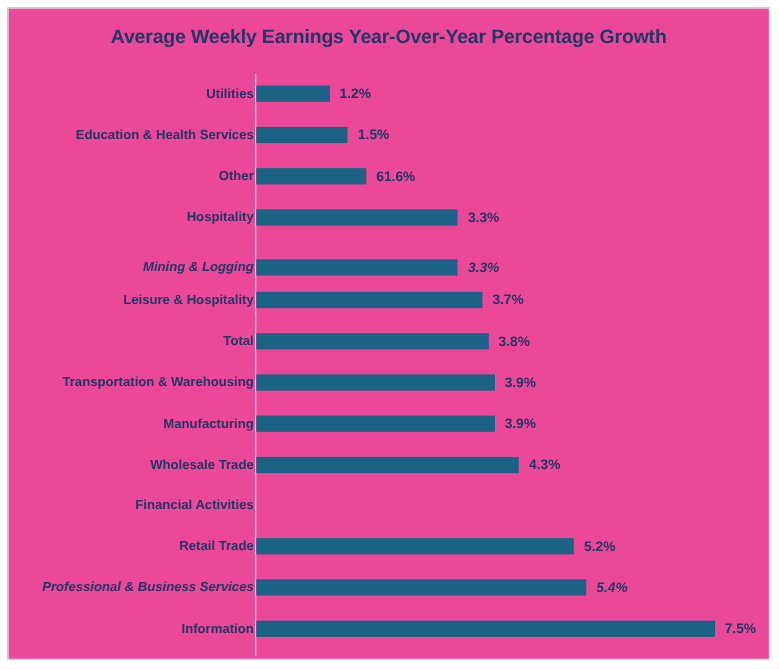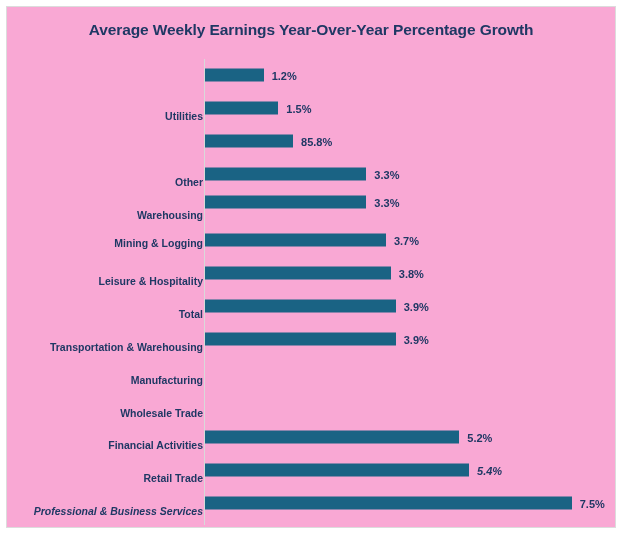--- a/index.html
+++ b/index.html
@@ -14,21 +14,21 @@
     overflow: hidden;
   }
   #chart-frame {
     position: absolute;
     left: 6px;
     top: 6px;
     width: 610px;
     height: 522px;
     border: 1px solid #dcdcdc;
     box-sizing: border-box;
-    background: #f9a8d4;
+    background: #ec4899;
   }
   #chart-title {
     position: absolute;
     left: 0;
     top: 14px;
     width: 100%;
     text-align: center;
     font-size: 15.5px;
     font-weight: bold;
     color: #1f3864;
@@ -59,21 +59,20 @@
   .cat-label {
     position: absolute;
     right: 414px;
     top: 50%;
     transform: translateY(-50%);
     font-size: 10.5px;
     font-weight: bold;
     color: #1f3864;
     white-space: nowrap;
     text-align: right;
-    margin-top: 41px;
   }
   .bar-wrap {
     position: absolute;
     left: 198px;
     top: 50%;
     transform: translateY(-50%);
     height: 13px;
     display: flex;
     align-items: flex-end;
     white-space: nowrap;
@@ -100,40 +99,41 @@
     <div id="axis-line"></div>
     <div id="bars-container">
         <div class="bar-row" style="top: 0px;">
           <div class="cat-label">Utilities</div>
           <div class="bar-wrap">
             <div class="bar" style="width: 58.68px; background: rgb(26, 99, 132);"></div>
             <div class="val-label">1.2%</div>
           </div>
         </div>
         <div class="bar-row" style="top: 32.9px;">
+          <div class="cat-label">Education &amp; Health Services</div>
           <div class="bar-wrap">
             <div class="bar" style="width: 73.35px; background: rgb(26, 99, 132);"></div>
             <div class="val-label">1.5%</div>
           </div>
         </div>
         <div class="bar-row" style="top: 65.8px;">
           <div class="cat-label">Other</div>
           <div class="bar-wrap">
             <div class="bar" style="width: 88.02px; background: rgb(26, 99, 132);"></div>
-            <div class="val-label">85.8%</div>
+            <div class="val-label">61.6%</div>
           </div>
         </div>
         <div class="bar-row" style="top: 98.7px;">
-          <div class="cat-label">Warehousing</div>
+          <div class="cat-label">Hospitality</div>
           <div class="bar-wrap">
             <div class="bar" style="width: 161.37px; background: rgb(26, 99, 132);"></div>
             <div class="val-label">3.3%</div>
           </div>
         </div>
-        <div class="bar-row" style="top: 127px;">
+        <div class="bar-row" style="top: 139px; font-style: italic;">
           <div class="cat-label">Mining &amp; Logging</div>
           <div class="bar-wrap">
             <div class="bar" style="width: 161.37px; background: rgb(26, 99, 132);"></div>
             <div class="val-label">3.3%</div>
           </div>
         </div>
         <div class="bar-row" style="top: 164.5px;">
           <div class="cat-label">Leisure &amp; Hospitality</div>
           <div class="bar-wrap">
             <div class="bar" style="width: 180.93px; background: rgb(26, 99, 132);"></div>
@@ -156,20 +156,24 @@
         </div>
         <div class="bar-row" style="top: 263.2px;">
           <div class="cat-label">Manufacturing</div>
           <div class="bar-wrap">
             <div class="bar" style="width: 190.71px; background: rgb(26, 99, 132);"></div>
             <div class="val-label">3.9%</div>
           </div>
         </div>
         <div class="bar-row" style="top: 296.1px;">
           <div class="cat-label">Wholesale Trade</div>
+          <div class="bar-wrap">
+            <div class="bar" style="width: 210.27px; background: rgb(26, 99, 132);"></div>
+            <div class="val-label">4.3%</div>
+          </div>
         </div>
         <div class="bar-row" style="top: 329px;">
           <div class="cat-label">Financial Activities</div>
         </div>
         <div class="bar-row" style="top: 361.9px;">
           <div class="cat-label">Retail Trade</div>
           <div class="bar-wrap">
             <div class="bar" style="width: 254.28px; background: rgb(26, 99, 132);"></div>
             <div class="val-label">5.2%</div>
           </div>

